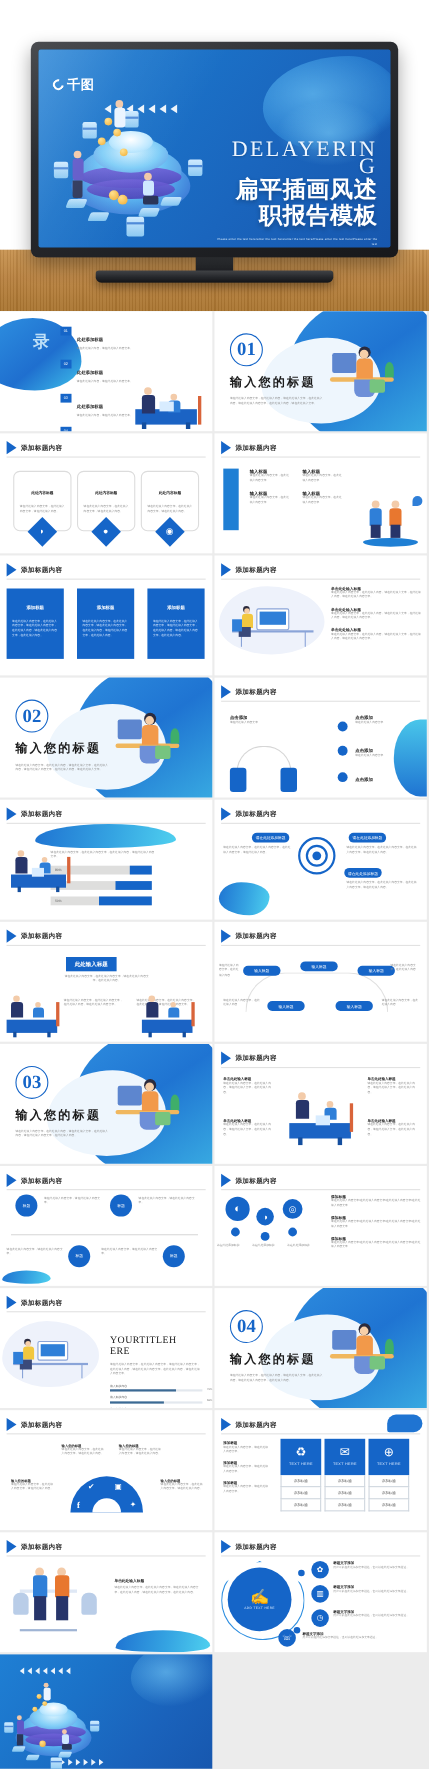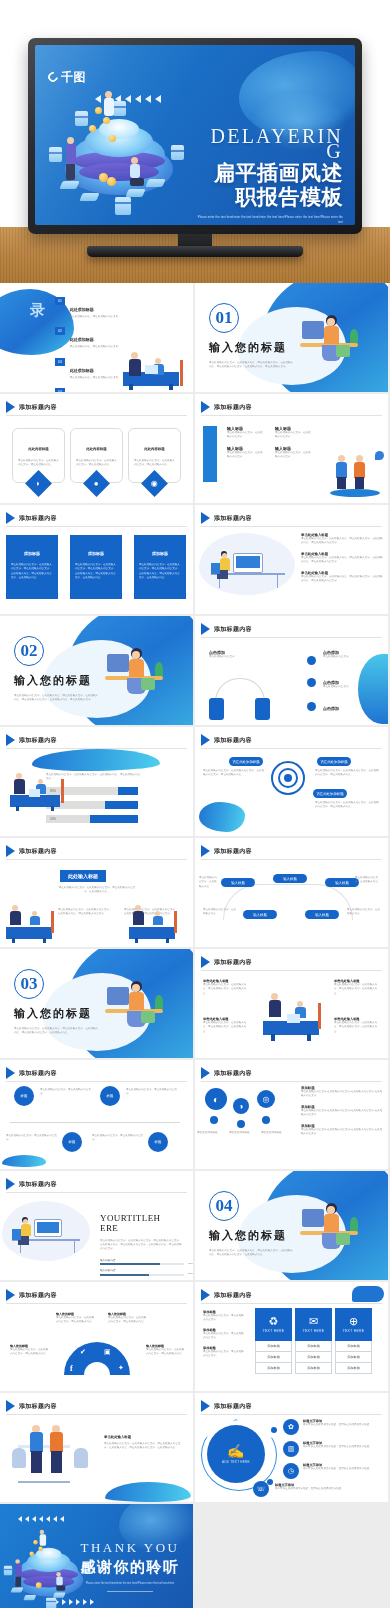--- a/index.html
+++ b/index.html
@@ -909,22 +909,16 @@
       <div class="fig" style="left:88px;top:72px;">
           <div class="head" style="background:#f2c8a8;"></div>
           <div class="body" style="height:14px;background:#cfe8ff;"></div>
           <div style="width:14px;height:8px;background:#2b3558;border-radius:2px;"></div>
         </div>
       <div class="plate" style="left:18px;top:96px;"></div>
       <div class="plate" style="left:38px;top:108px;"></div>
       <div class="plate" style="left:84px;top:104px;"></div>
       <div class="gbox" style="left:72px;top:112px;width:16px;height:18px;"></div>
     </div>
-    <div style="position:absolute;left:78px;top:36px;width:104px;text-align:center;">
-      <div class="thx-en">THANK YOU</div>
-      <div class="thx-cn">感谢你的聆听</div>
-      <div class="thx-sub">Please enter the text here/enter the text here/Please enter the text here/enter</div>
-      <div style="width:46px;height:1px;background:rgba(255,255,255,.5);margin:4px auto 0;"></div>
-    </div>
   </div>
 
   <div class="empty-cell"></div>
 </div>
 
 </body></html>

